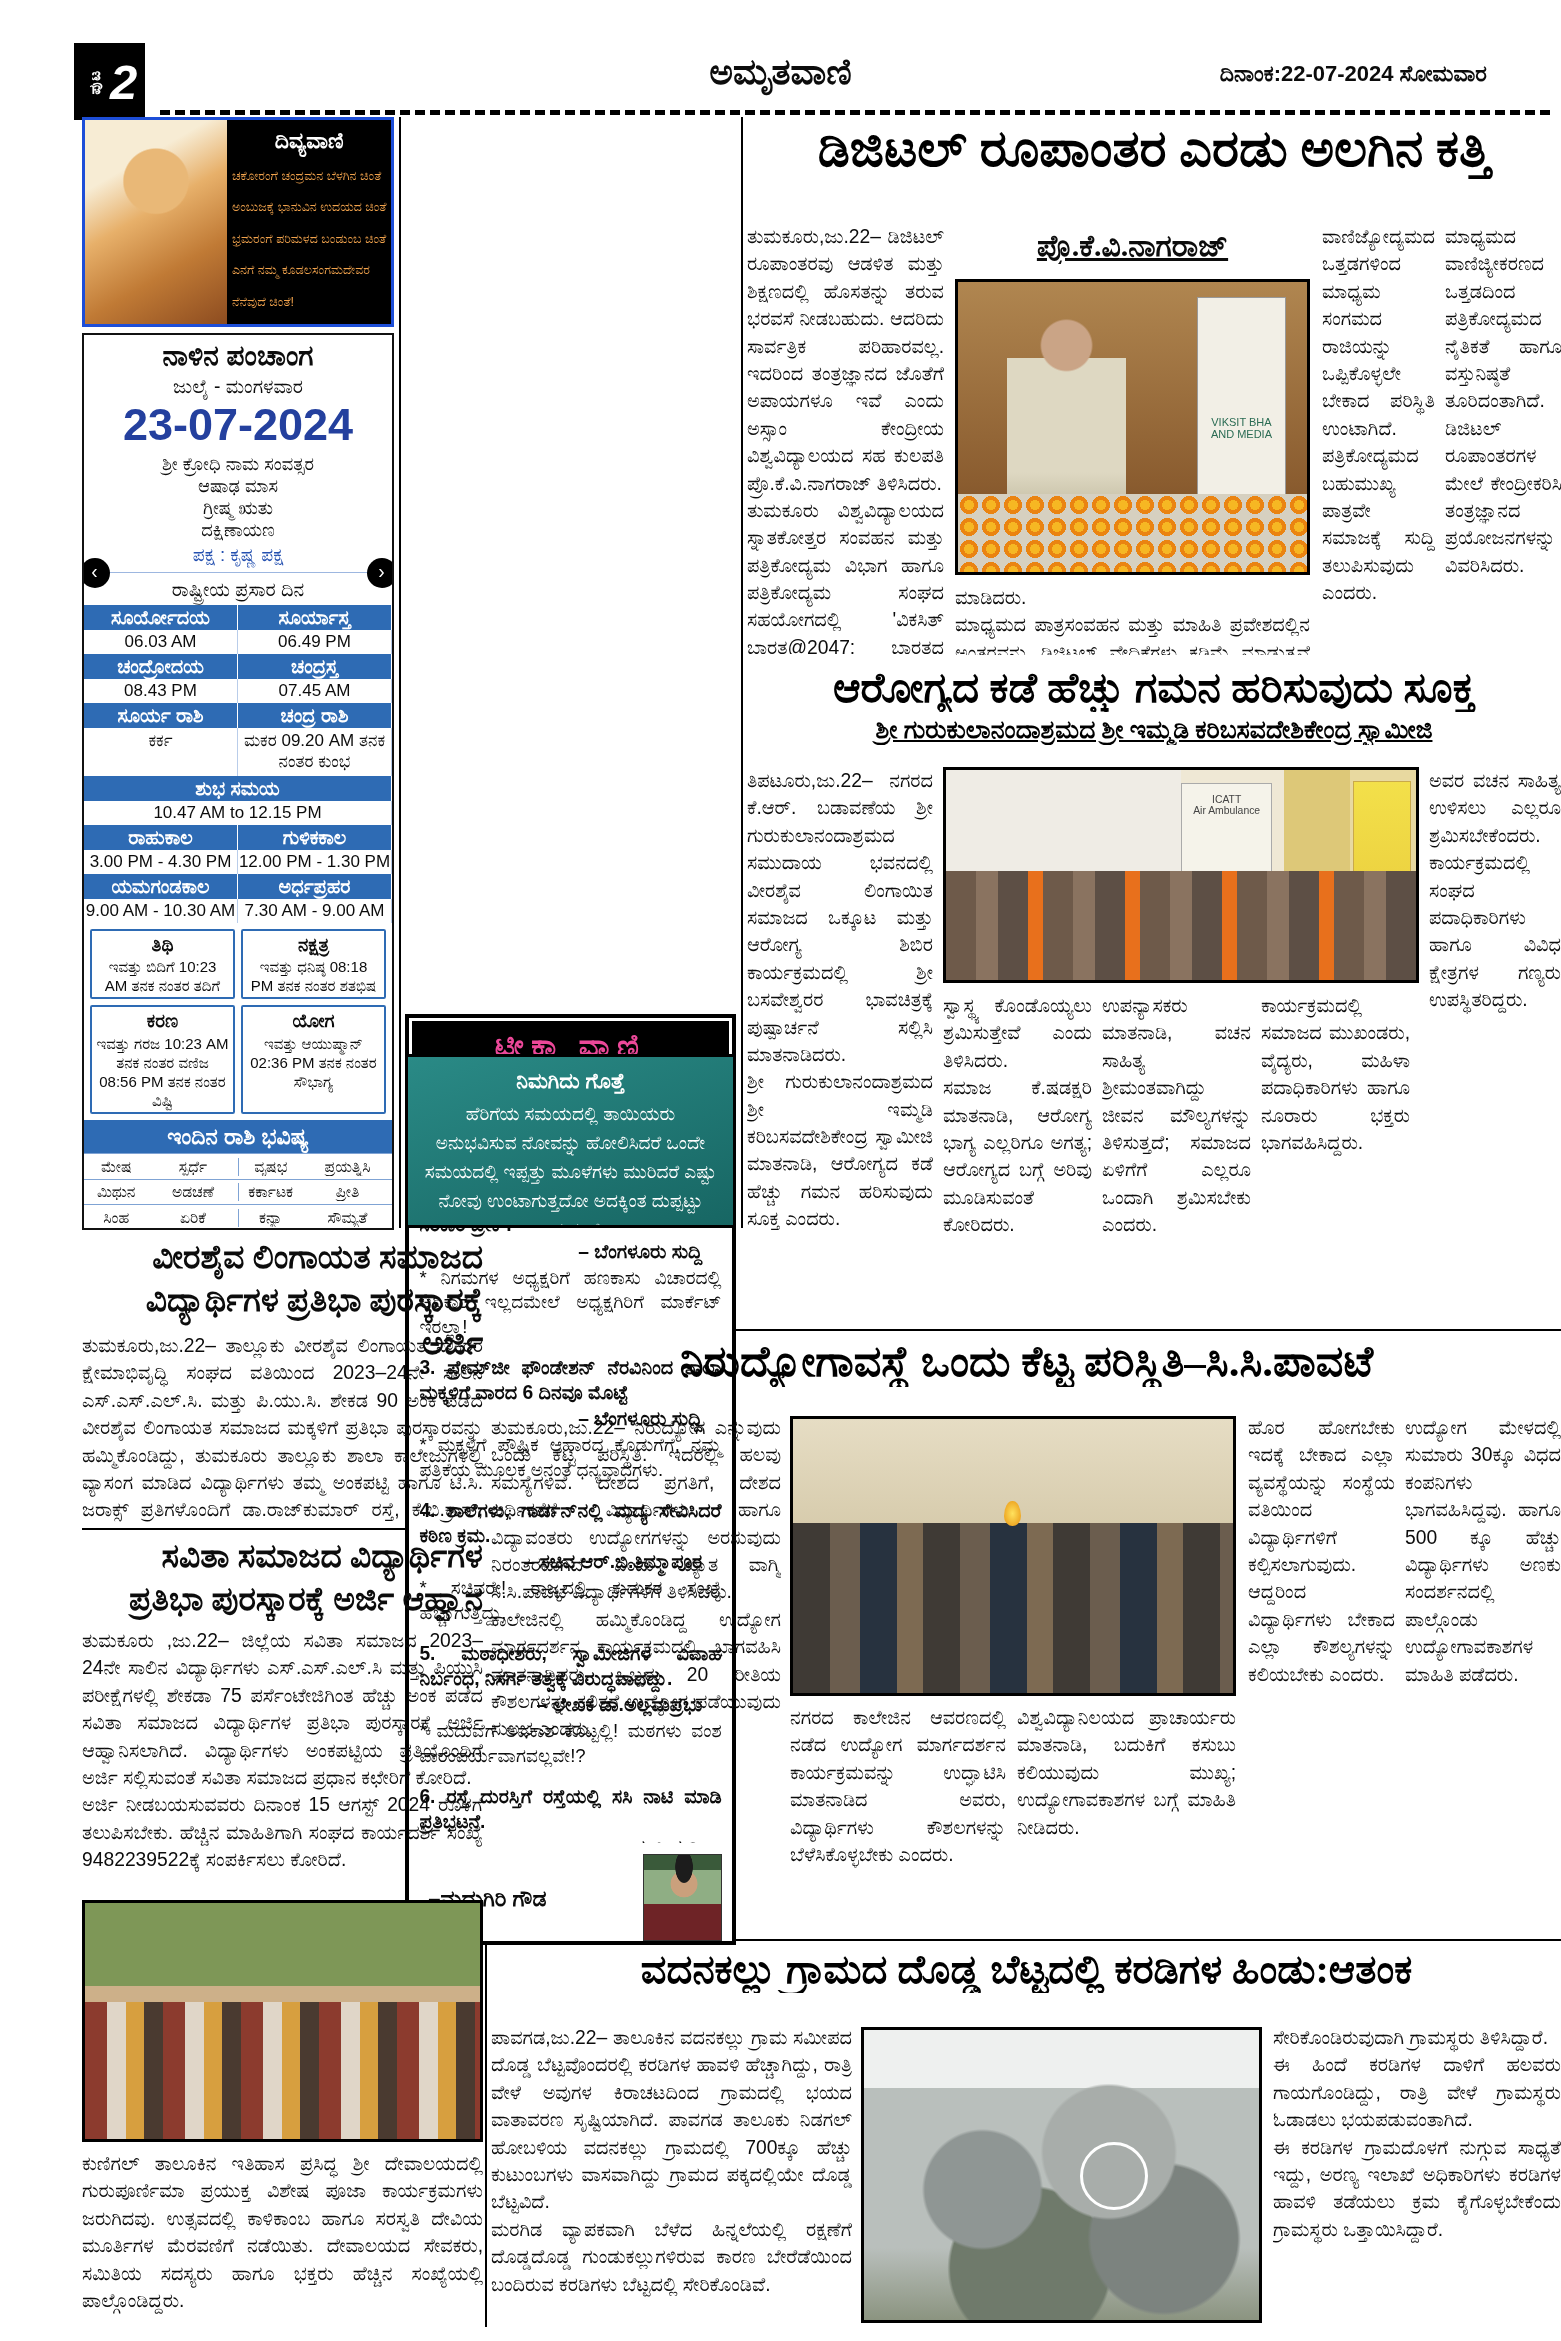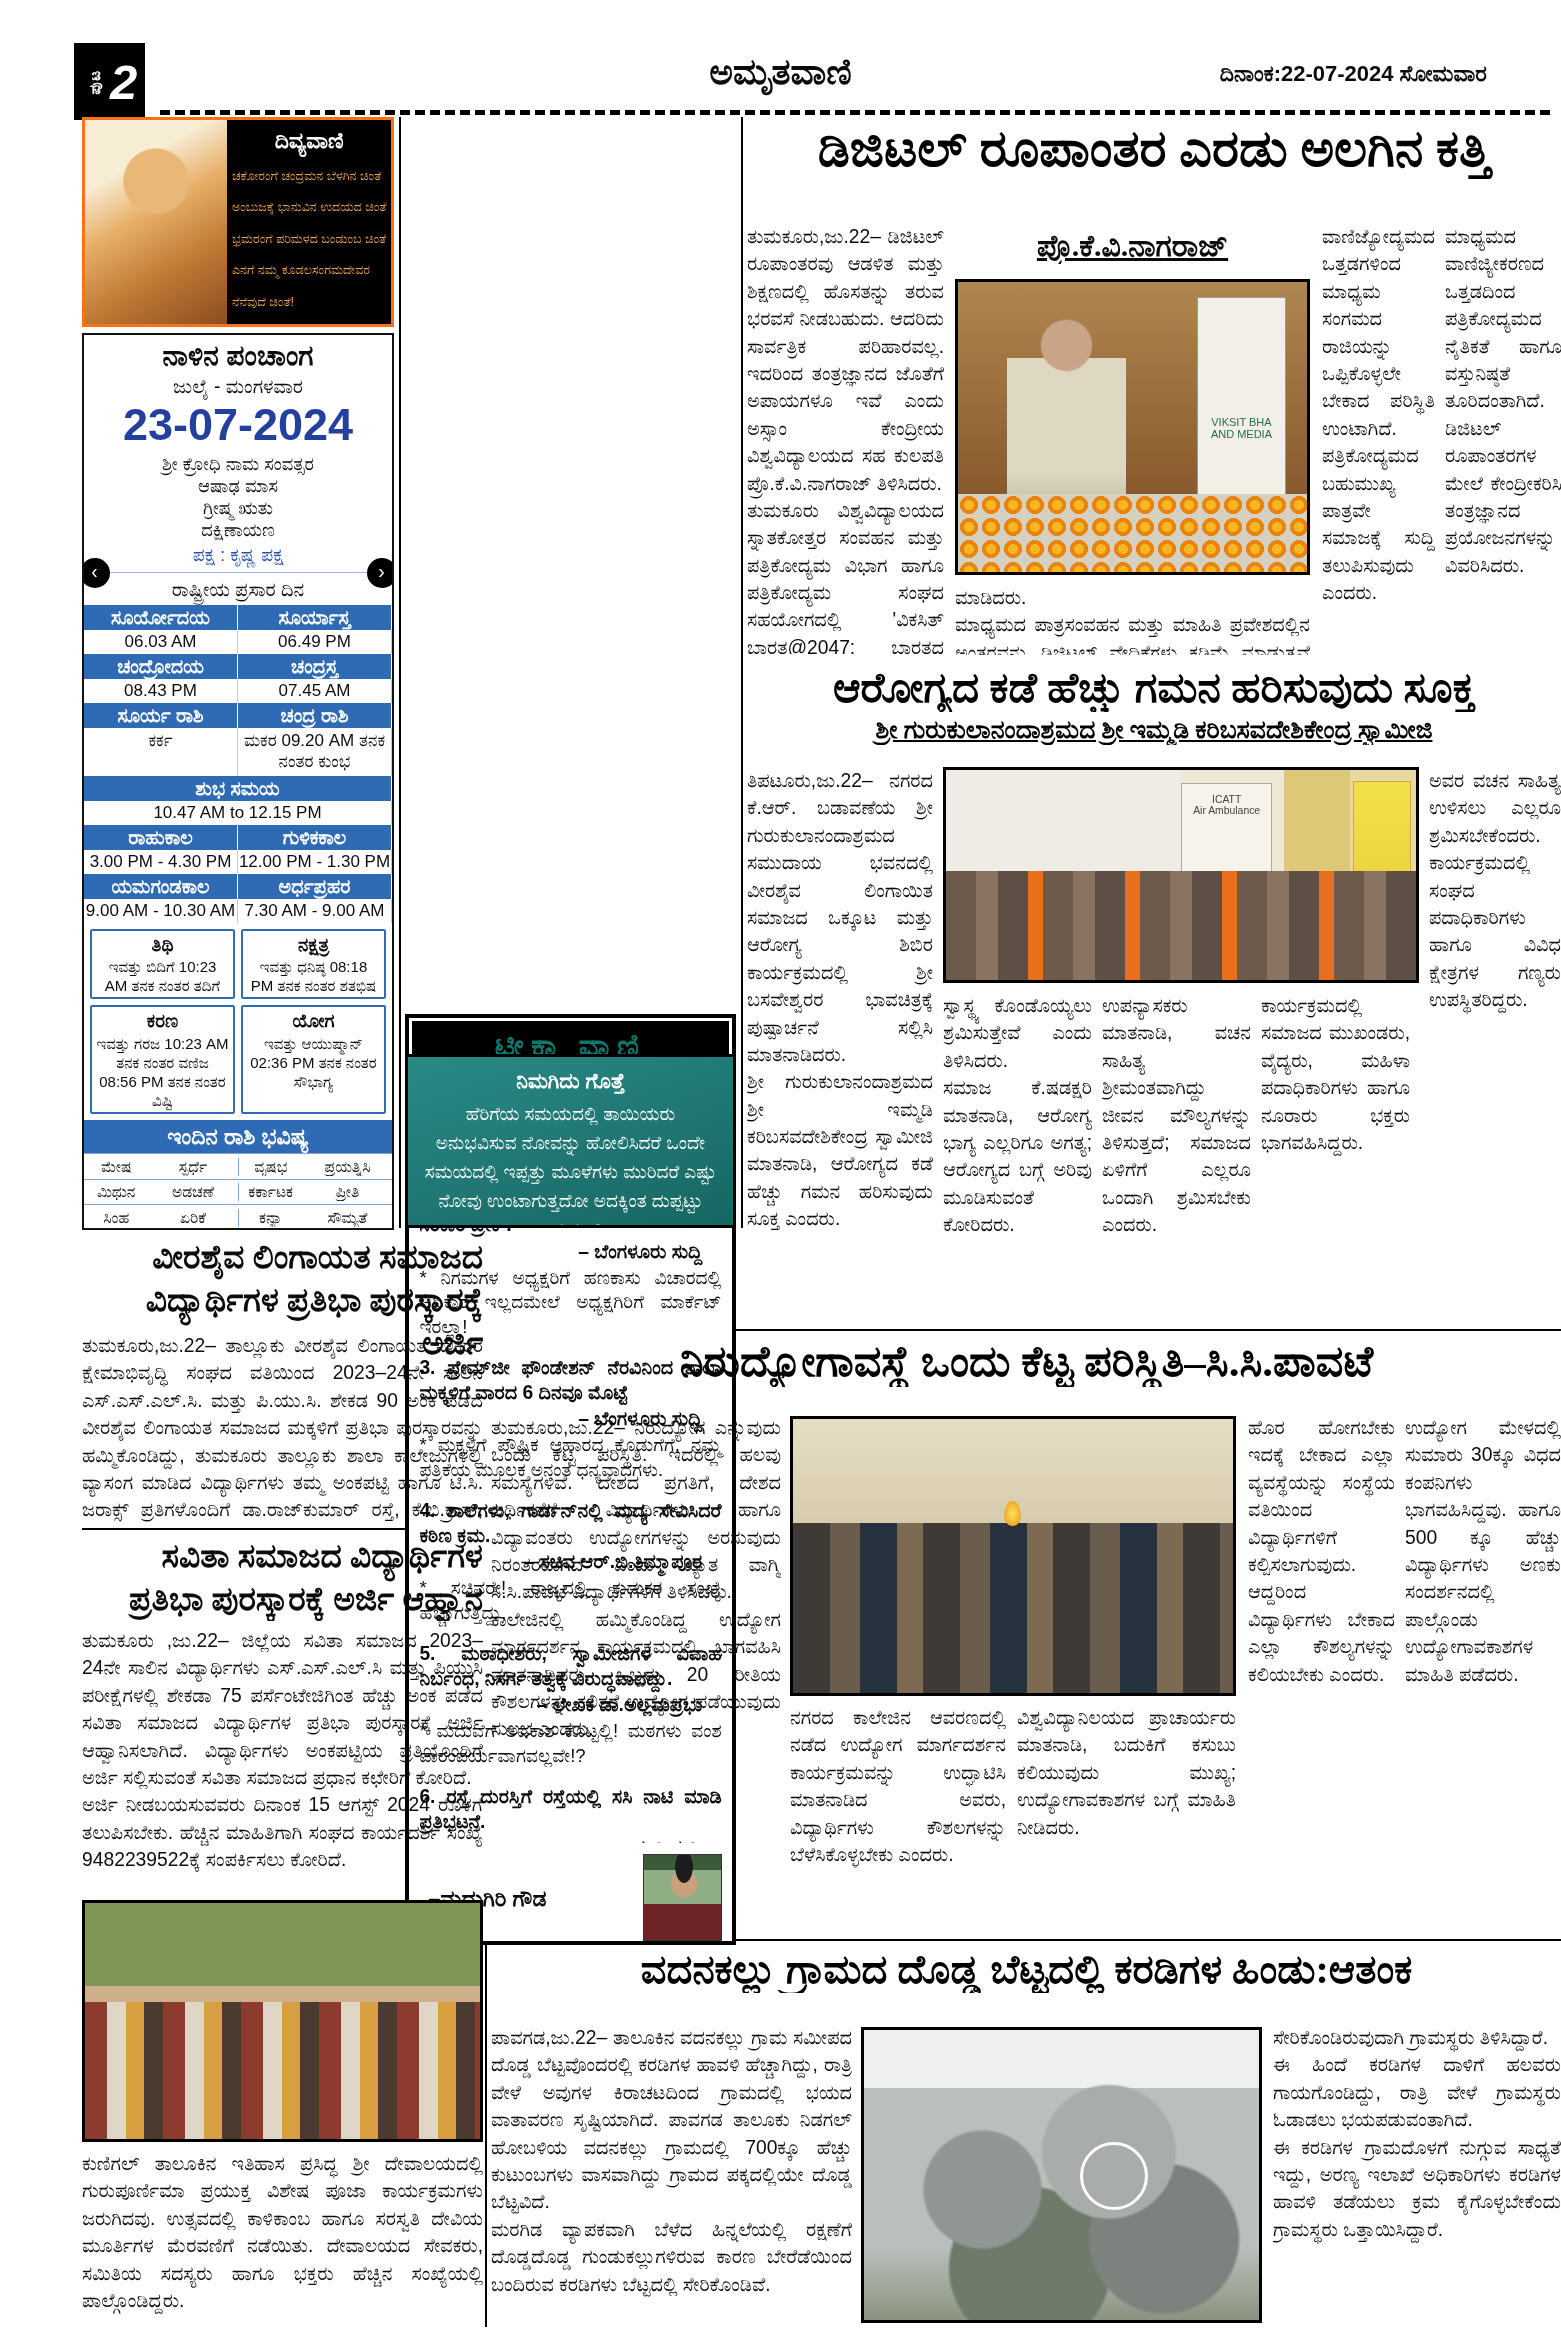--- a/index.html
+++ b/index.html
@@ -11,21 +11,21 @@
   .vrule{position:absolute;width:2.2px;background:#000}
   .hrule{position:absolute;height:2.2px;background:#000}
   
   .badge{background:#000;color:#fff;display:flex;align-items:center;justify-content:center;gap:3px}
   .badge-label{font-size:15px;transform:rotate(-90deg);font-weight:bold;letter-spacing:1.5px}
   .badge-num{font-size:49px;font-weight:bold;font-style:italic}
   .masthead{font-size:36px;font-weight:bold;text-align:center;font-family:"Liberation Serif",serif}
   .dateline{font-size:22px;font-weight:bold;text-align:right}
   .dashes{border-top:5.2px dashed #000}
   
-  .dv-box{background:#f9a8d4;border:3px solid #f97316;display:flex}
+  .dv-box{background:#f9a8d4;border:3px solid #1d4ed8;display:flex}
   .dv-img{width:177px;height:100%;align-self:flex-end;
      background:radial-gradient(circle at 50% 30%,#e9b877 0 20%,rgba(0,0,0,0) 21%),
                 linear-gradient(150deg,#f7ecd4 0 25%,#e7b06a 45%,#c07a35 70%,#8d4c20)}
   .dv-right{flex:1;background:#000;color:#fff;padding:3px 4.5px}
   .dv-title{font-size:22px;font-weight:bold;text-align:center;padding:4.5px 0 7.4px}
   .dv-verse{color:#f0a24c;font-size:12.6px;line-height:2.5;text-align:left;white-space:nowrap;overflow:hidden}
   
   .pan-box{border:2.2px solid #111;overflow:hidden;text-align:center;position:relative;background:#fff}
   .p-title{font-size:28px;font-weight:bold;margin-top:4.5px}
   .p-month{font-size:19.3px;margin-top:3px}
@@ -43,21 +43,21 @@
   .cellrow{display:flex;gap:6px;padding:0 6px;margin-top:6px}
   .cell{flex:1;border:2.2px solid #2e6bb4;border-radius:2.2px;overflow:hidden}
   .cell-h{font-size:18.6px;font-weight:bold;margin-top:3px}
   .cell-v{font-size:15px;line-height:19.3px;padding:1.5px 3.7px}
   .r-title{background:#2e6bb4;color:#fff;font-size:22px;font-weight:bold;height:33px;line-height:33px;margin-top:6px}
   .r-row{display:flex;border-top:1.5px solid #7fa3d4;height:24.5px;align-items:center;font-size:15.6px}
   .r-row span{overflow:hidden;white-space:nowrap}
   .r-c1{width:21%}.r-c2{width:29%;border-right:1.5px solid #7fa3d4}.r-c3{width:21%}.r-c4{width:29%}
   
   .tk-box{border:4.5px solid #000;background:#fff;position:relative;overflow:hidden}
-  .tk-title{background:#000;color:#0f766e;font-size:31px;font-weight:bold;text-align:center;
+  .tk-title{background:#000;color:#ec4899;font-size:31px;font-weight:bold;text-align:center;
             letter-spacing:7.4px;height:49px;line-height:49px;margin:3px;font-family:"Liberation Serif",serif}
   .tk-items{padding:6px 10.4px;height:758px;overflow:hidden}
   .ti-head{font-weight:bold;font-size:19.3px;line-height:1.32;margin-top:15px;text-align:justify}
   .ti-src{font-weight:bold;font-size:19.3px;text-align:right;padding-right:19.3px;margin-top:3px}
   .ti-quip{font-size:18.6px;line-height:1.32;margin-top:3px;text-align:justify}
   .tk-sign{position:absolute;left:19.3px;top:868px;font-size:22px;font-weight:bold}
   .tk-photo{position:absolute;right:10.4px;top:836px;width:77px;height:85px;border:0.7px solid #333;
      background:radial-gradient(ellipse at 52% 14%,#1c1c1c 0 15%,rgba(0,0,0,0) 16%),
                 radial-gradient(circle at 52% 34%,#caa07c 0 19%,rgba(0,0,0,0) 20%),
                 linear-gradient(#3a5a3a 0 18%,#8fae84 18% 58%,#6e2326 58%)}

